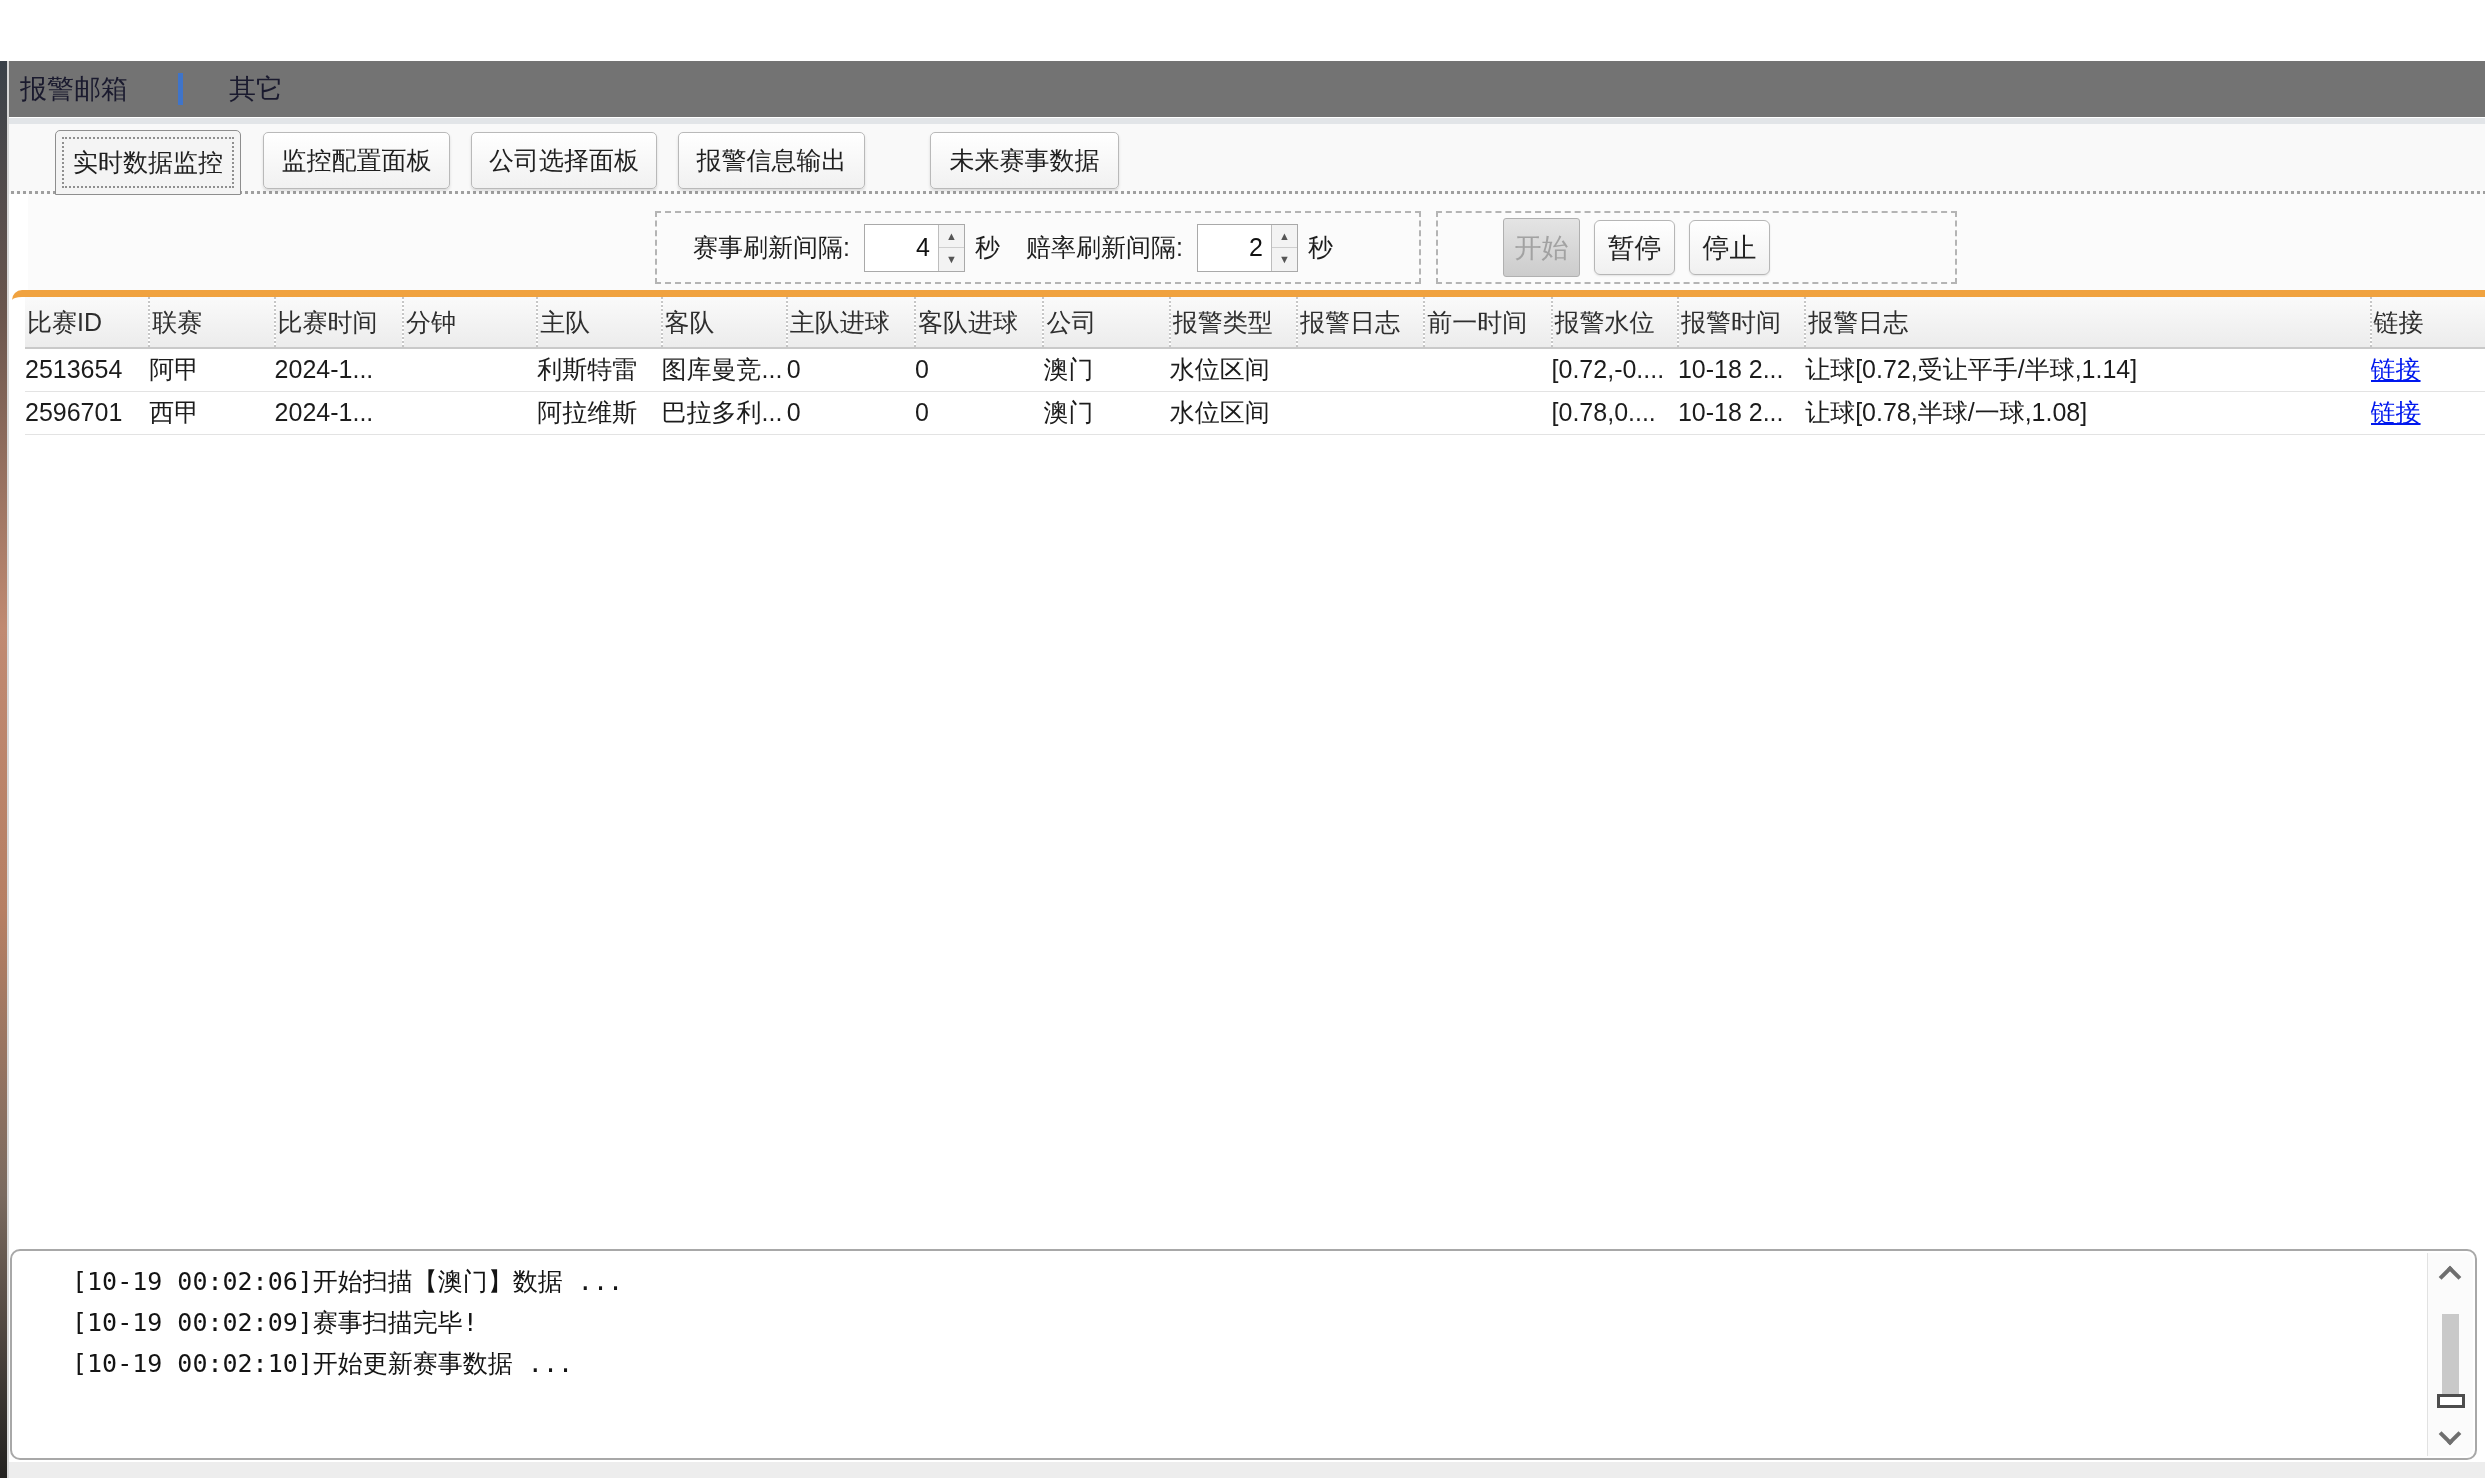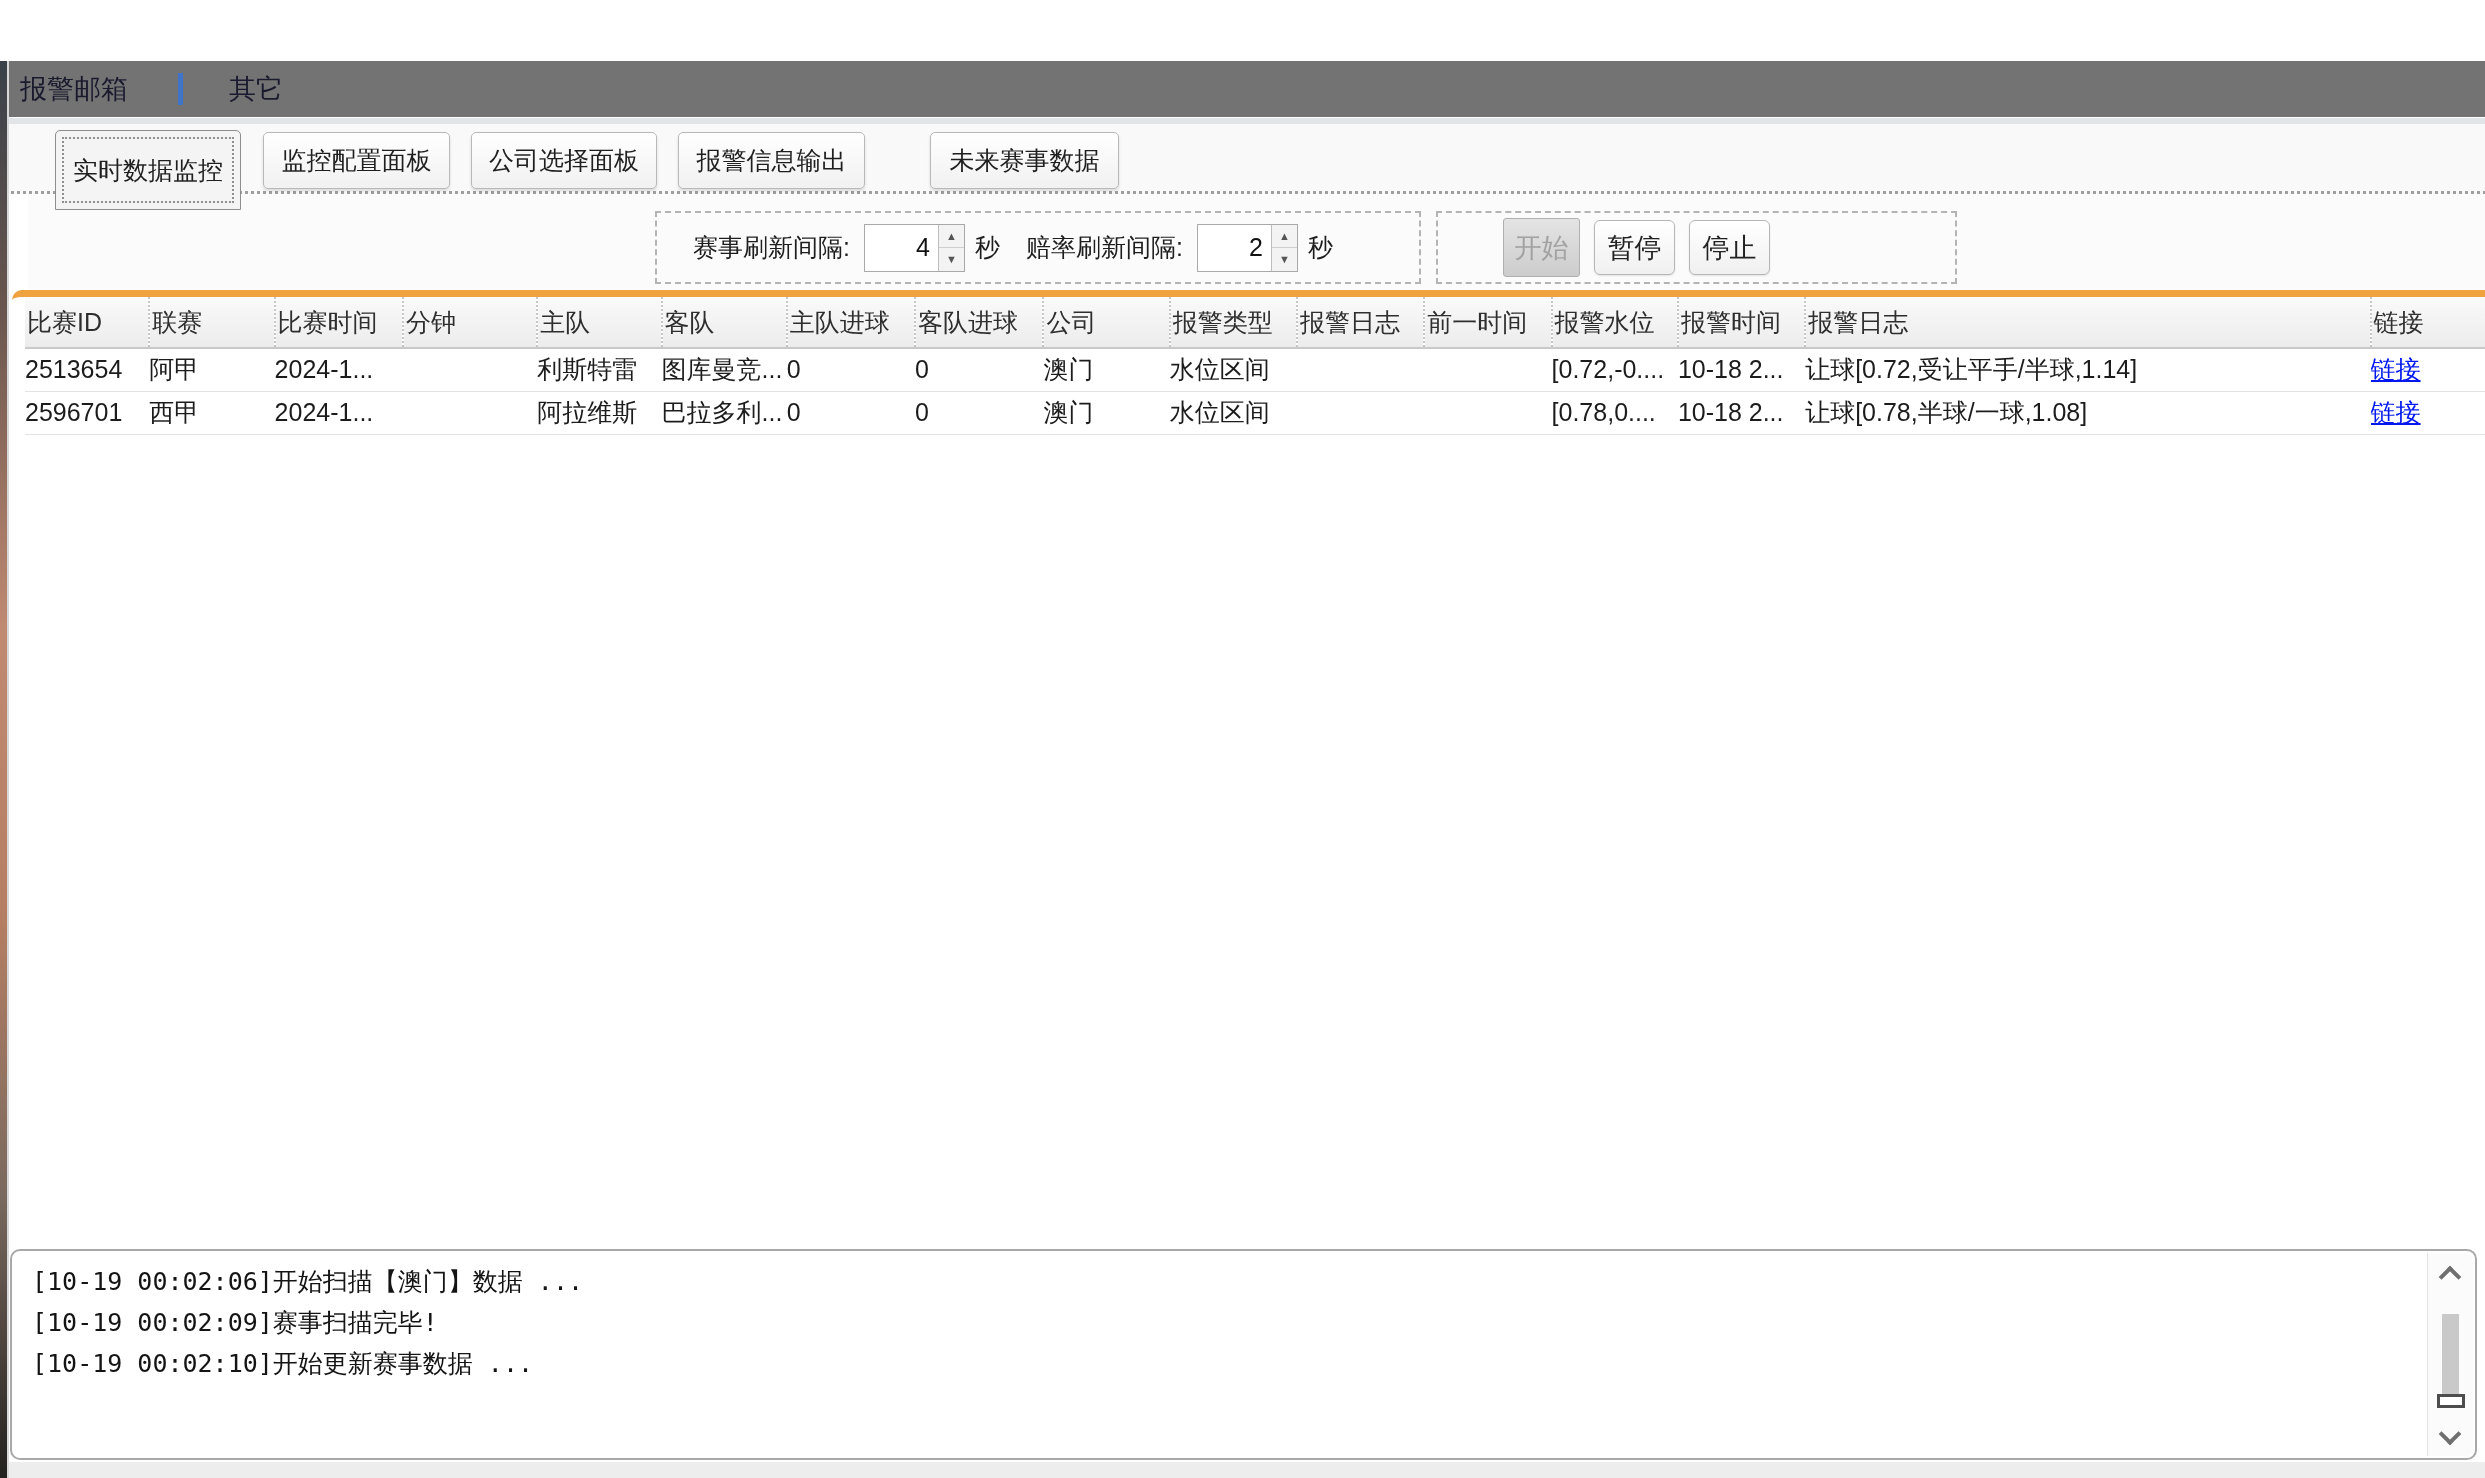--- a/index.html
+++ b/index.html
@@ -43,21 +43,21 @@
 
   
   .tabrow { position:absolute; left:0; top:124px; width:2486px; height:70px;
             background:#f9f9f9; }
   .tab-underline { position:absolute; left:0; bottom:0; width:2486px; height:0;
             border-top:3px dotted #9f9f9f; }
   .tab { position:absolute; top:8px; height:57px; display:flex; align-items:center;
          justify-content:center; font-size:25px; color:#1f1f1f; cursor:default;
          background:linear-gradient(#ffffff,#f1f1f1); border:1px solid #b9b9b9;
          border-radius:5px; box-shadow:0 2px 3px rgba(0,0,0,0.12); }
-  .tab.active { top:6px; height:80px; z-index:3; background:#f4f4f4;
+  .tab.active { top:6px; height:65px; z-index:3; background:#f4f4f4;
          border:1px solid #8e8e8e; border-radius:5px 5px 0 0; box-shadow:none; }
   .tab.active .inner-dots { position:absolute; left:6px; top:6px; right:6px; bottom:6px;
          border:2px dotted #8f8f8f; }
   .t1 { left:55px;  width:186px; }
   .t2 { left:263px; width:187px; }
   .t3 { left:471px; width:186px; }
   .t4 { left:678px; width:187px; }
   .t5 { left:930px; width:189px; }
 
   
@@ -96,21 +96,21 @@
   .hdr td:first-child { border-left:none; }
   .row td { height:43px; color:#1c1c1c; border-bottom:1px solid #e3e3e3;
             vertical-align:middle; }
   .link { color:#0018ee; text-decoration:underline; cursor:pointer; }
 
   
   .logbox { position:absolute; left:10px; top:1249px; width:2467px; height:211px;
             border:2px solid #a8a8a8; border-radius:10px; background:#ffffff; }
   .loglines { position:absolute; left:20px; top:10px; right:59px; bottom:6px; overflow:hidden; }
   .logline { font-family:"DejaVu Sans Mono", monospace; font-size:25px; color:#141414;
-             line-height:41px; white-space:nowrap; }
+             line-height:41px; white-space:nowrap;margin-left:40px; }
   .vscroll { position:absolute; top:2px; right:2px; bottom:2px; width:46px;
              background:#fbfbfb; border-left:1px solid #e2e2e2;
              border-radius:0 8px 8px 0; }
   .chev { position:absolute; left:14px; width:16px; height:16px; }
   .chev-up { top:16px; border-left:4px solid #6f6f6f; border-top:4px solid #6f6f6f;
              transform:rotate(45deg); }
   .chev-down { bottom:14px; border-right:4px solid #6f6f6f; border-bottom:4px solid #6f6f6f;
              transform:rotate(45deg); }
   .thumb { position:absolute; left:14px; top:61px; width:17px; height:93px; background:#c9c9c9; }
   .grip  { position:absolute; left:9px; bottom:48px; width:28px; height:14px;

